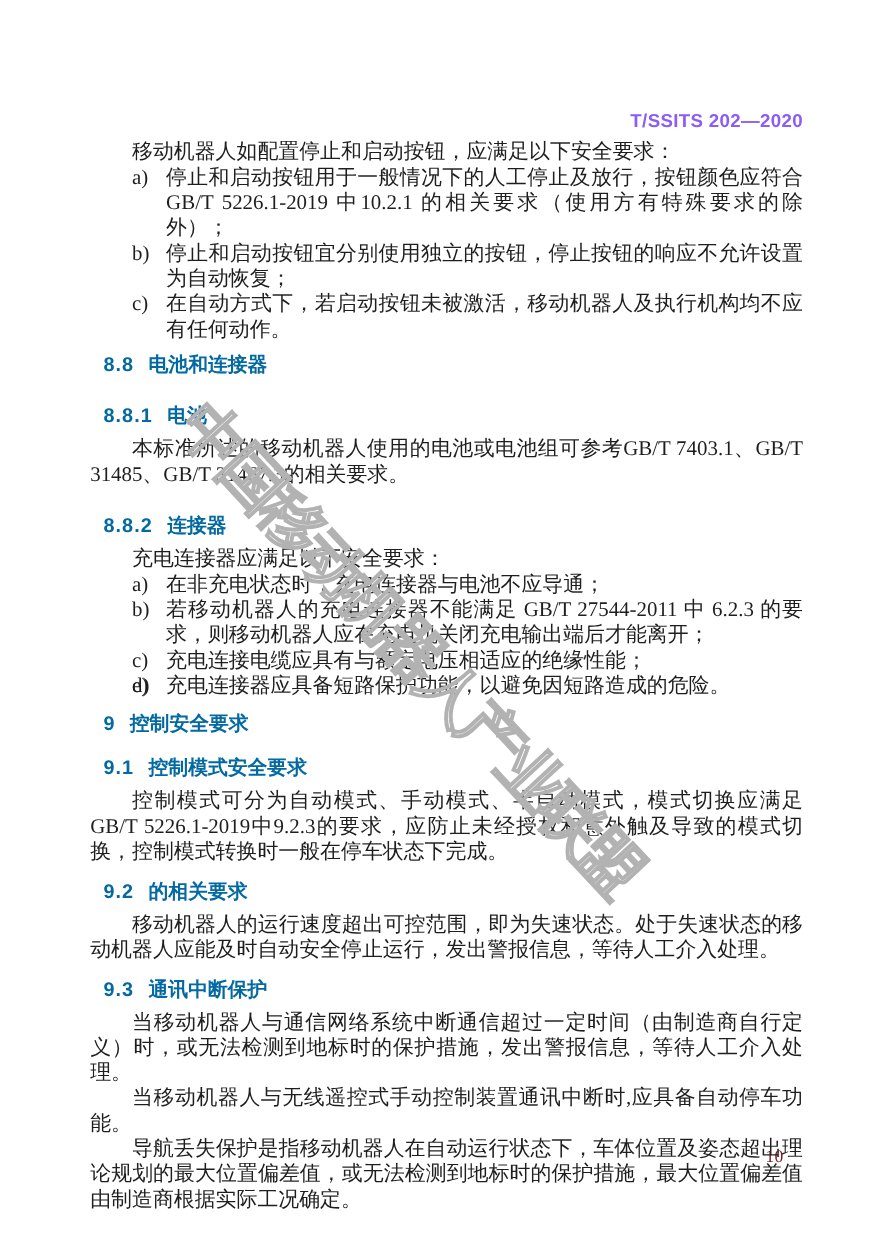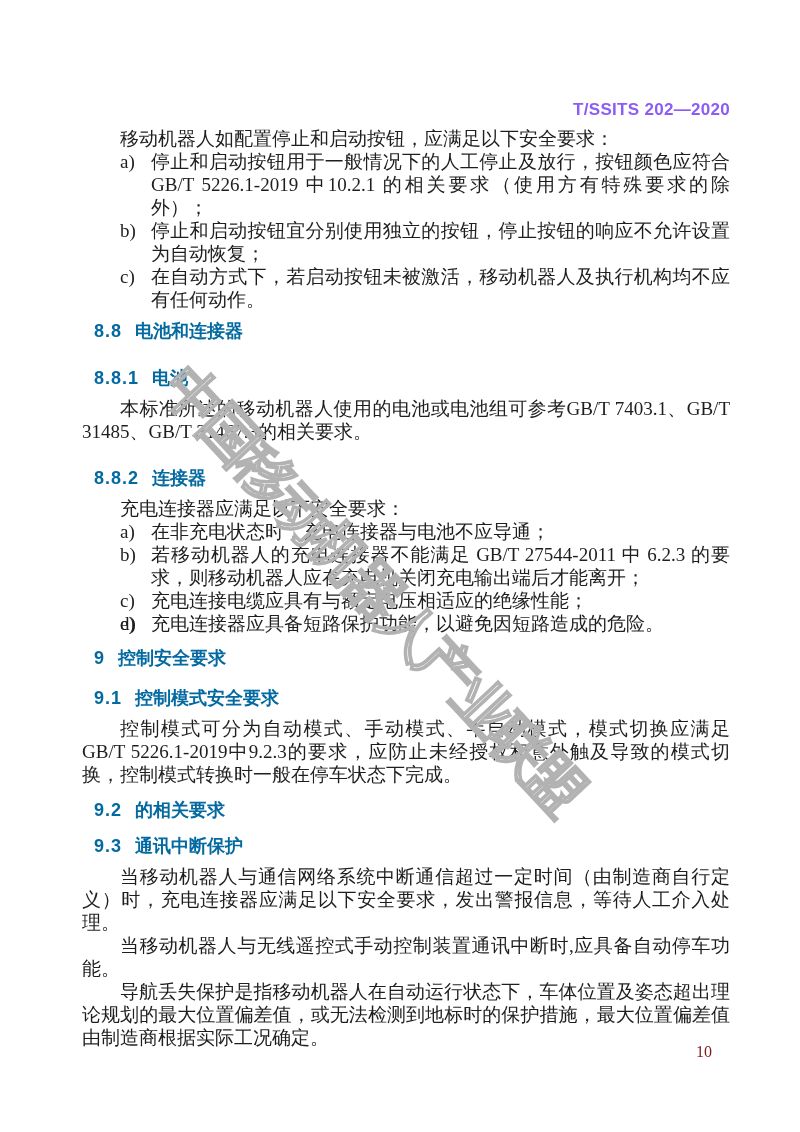--- a/index.html
+++ b/index.html
@@ -114,24 +114,25 @@
   </div>
 
   <div class="hd hd-sub9">
     <span class="num">9.1</span><span>控制模式安全要求</span>
   </div>
   <p class="para">控制模式可分为自动模式、手动模式、半自动模式，模式切换应满足GB/T 5226.1-2019中9.2.3的要求，应防止未经授权和意外触及导致的模式切换，控制模式转换时一般在停车状态下完成。</p>
 
   <div class="hd hd-sub9">
     <span class="num">9.2</span><span>的相关要求</span>
   </div>
+  <p class="para">移动机器人的运行速度超出可控范围，即为失速状态。处于失速状态的移动机器人应能及时自动安全停止运行，发出警报信息，等待人工介入处理。</p>
 
   <div class="hd hd-sub9">
     <span class="num">9.3</span><span>通讯中断保护</span>
   </div>
-  <p class="para">当移动机器人与通信网络系统中断通信超过一定时间（由制造商自行定义）时，充电连接器应满足以下安全要求，发出警报信息，等待人工介入处理。</p>
+  <p class="para">当移动机器人与通信网络系统中断通信超过一定时间（由制造商自行定义）时，或无法检测到地标时的保护措施，发出警报信息，等待人工介入处理。</p>
   <p class="para">当移动机器人与无线遥控式手动控制装置通讯中断时,应具备自动停车功能。</p>
 
   <p class="para">导航丢失保护是指移动机器人在自动运行状态下，车体位置及姿态超出理论规划的最大位置偏差值，或无法检测到地标时的保护措施，最大位置偏差值由制造商根据实际工况确定。</p>
 
 </main>
 
 <div class="page-number">10</div>
 
 </body></html>

